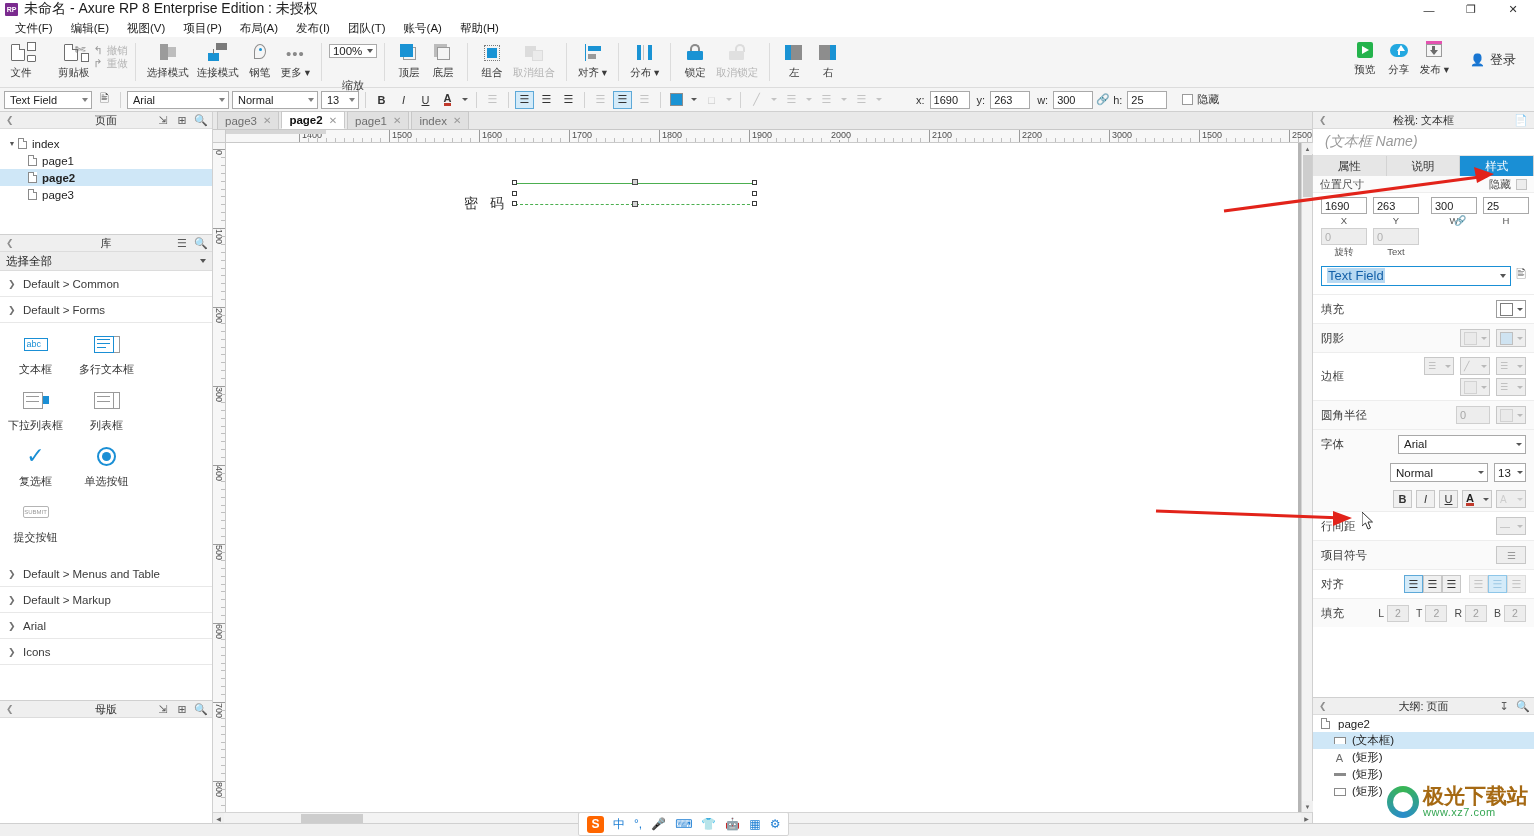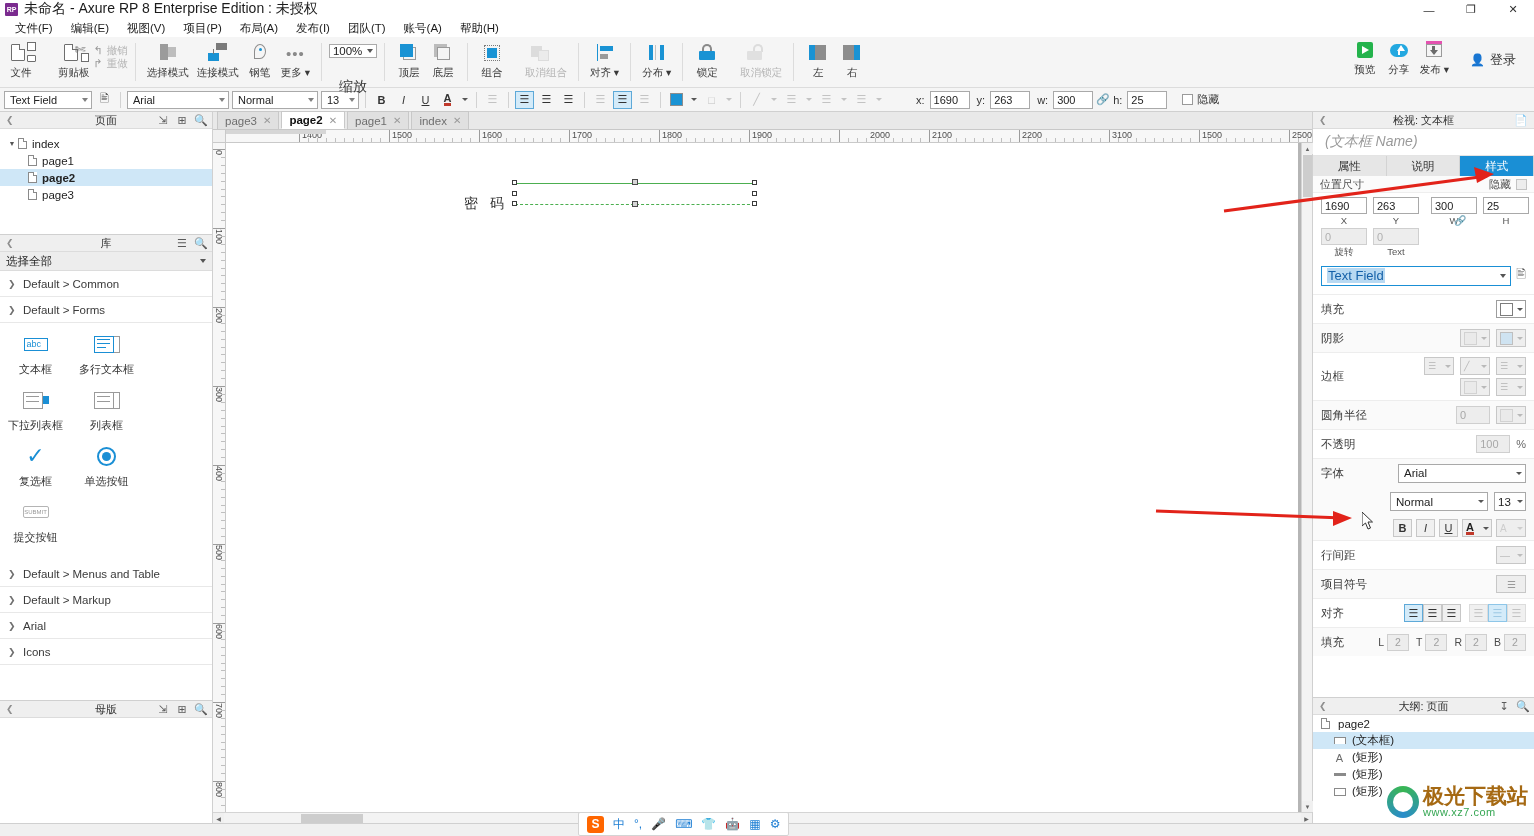--- a/index.html
+++ b/index.html
@@ -43,21 +43,21 @@
     height: 51px; background: #f5f5f5; border-bottom: 1px solid #dcdcdc;
     display: flex; align-items: stretch; flex: 0 0 51px; position: relative;
   }
   .tb-group { display: flex; align-items: flex-start; padding: 3px 4px 0 4px; }
   .tb-sep { width: 1px; background: #dcdcdc; margin: 6px 3px; }
   .tb-btn {
     display: flex; flex-direction: column; align-items: center; justify-content: flex-start;
     min-width: 34px; padding: 2px 4px 0 4px; cursor: default;
   }
   .tb-btn .lbl { font-size: 10.5px; color: #3a3a3a; margin-top: 2px; white-space: nowrap; }
-  .tb-btn.dim .lbl { color: #b4b4b4; margin-left: 12px; }
+  .tb-btn.dim .lbl { color: #b4b4b4; }
   .ic { width: 22px; height: 22px; position: relative; }
 
   
   .ic-doc { width:14px;height:17px;border:1.4px solid #6e6e6e;border-radius:1px;position:absolute;left:1px;top:2px;background:#fff; }
   .ic-doc:after{content:"";position:absolute;right:-1px;top:-1px;width:5px;height:5px;background:#f5f5f5;border-left:1.4px solid #6e6e6e;border-bottom:1.4px solid #6e6e6e;}
   .ic-sm1 { width:9px;height:9px;border:1.3px solid #6e6e6e;position:absolute;right:-4px;top:0px;background:#fff; }
   .ic-sm2 { width:9px;height:7px;border:1.3px solid #6e6e6e;position:absolute;right:-4px;bottom:2px;background:#fff;border-radius:0 1px 1px 1px; }
   .ic-scissors { position:absolute; left:2px; top:2px; font-size:13px; color:#6e6e6e; }
   .ic-copy { width:8px;height:9px;border:1.3px solid #6e6e6e;position:absolute;right:-4px;bottom:2px;background:#fff; }
   .stack2 { position: relative; width: 22px; height: 22px; }
@@ -360,21 +360,21 @@
       </div>
     </div>
 
     <div class="tb-sep"></div>
 
     <div class="tb-group" style="flex-direction:column;align-items:center;padding-top:4px;">
       <div class="zoom-box">
         <span>100%</span>
         <span class="caret"></span>
       </div>
-      <div class="lbl" style="font-size:14px;color:#3a3a3a;margin-top:20px;">缩放</div>
+      <div class="lbl" style="font-size:11px;color:#3a3a3a;margin-top:20px;">缩放</div>
     </div>
 
     <div class="tb-sep"></div>
 
     <div class="tb-group">
       <div class="tb-btn">
         <div class="ic stack2">
           <div style="position:absolute;left:5px;top:5px;width:13px;height:13px;border:1.3px solid #9a9a9a;background:#f5f5f5"></div>
           <div class="ic-blue-sq"></div>
         </div>
@@ -824,21 +824,21 @@
             <div class="hmark minor" style="left: 532px;"></div>
             <div class="hmark minor" style="left: 541px;"></div>
             <div class="hmark minor" style="left: 550px;"></div>
             <div class="hmark minor" style="left: 559px;"></div>
             <div class="hmark minor" style="left: 568px;"></div>
             <div class="hmark minor" style="left: 577px;"></div>
             <div class="hmark minor" style="left: 586px;"></div>
             <div class="hmark minor" style="left: 595px;"></div>
             <div class="hmark minor" style="left: 604px;"></div>
             <div class="hmark" style="left: 613px;"></div>
-            <div class="hnum" style="left: 642px;">2000</div>
+            <div class="hnum" style="left: 603px;">2000</div>
             <div class="hmark minor" style="left: 622px;"></div>
             <div class="hmark minor" style="left: 631px;"></div>
             <div class="hmark minor" style="left: 640px;"></div>
             <div class="hmark minor" style="left: 649px;"></div>
             <div class="hmark minor" style="left: 658px;"></div>
             <div class="hmark minor" style="left: 667px;"></div>
             <div class="hmark minor" style="left: 676px;"></div>
             <div class="hmark minor" style="left: 685px;"></div>
             <div class="hmark minor" style="left: 694px;"></div>
             <div class="hmark" style="left: 703px;"></div>
@@ -857,21 +857,21 @@
             <div class="hmark minor" style="left: 802px;"></div>
             <div class="hmark minor" style="left: 811px;"></div>
             <div class="hmark minor" style="left: 820px;"></div>
             <div class="hmark minor" style="left: 829px;"></div>
             <div class="hmark minor" style="left: 838px;"></div>
             <div class="hmark minor" style="left: 847px;"></div>
             <div class="hmark minor" style="left: 856px;"></div>
             <div class="hmark minor" style="left: 865px;"></div>
             <div class="hmark minor" style="left: 874px;"></div>
             <div class="hmark" style="left: 883px;"></div>
-            <div class="hnum" style="left: 884px;">3100</div>
+            <div class="hnum" style="left: 884px;">3000</div>
             <div class="hmark minor" style="left: 892px;"></div>
             <div class="hmark minor" style="left: 901px;"></div>
             <div class="hmark minor" style="left: 910px;"></div>
             <div class="hmark minor" style="left: 919px;"></div>
             <div class="hmark minor" style="left: 928px;"></div>
             <div class="hmark minor" style="left: 937px;"></div>
             <div class="hmark minor" style="left: 946px;"></div>
             <div class="hmark minor" style="left: 955px;"></div>
             <div class="hmark minor" style="left: 964px;"></div>
             <div class="hmark" style="left: 973px;"></div>
@@ -1148,27 +1148,20 @@
         <span class="srow-label">圆角半径</span>
         <span class="sctl">
           <span class="numdis">0</span>
           <span class="mini-sel">
               <span class="swatch-g"></span>
               <span class="caret sm" style="border-top-color:#b9b9b9"></span>
             </span>
         </span>
       </div>
 
-      <div class="style-row">
-        <span class="srow-label">不透明</span>
-        <span class="sctl">
-          <span class="numdis">100</span>
-          <span style="font-size:11px;color:#666">%</span>
-        </span>
-      </div>
 
       <div class="style-row alt">
         <span class="srow-label">字体</span>
         <span class="sctl">
           <span class="fontsel">
             <span>Arial</span>
             <span class="caret sm"></span>
           </span>
         </span>
       </div>

